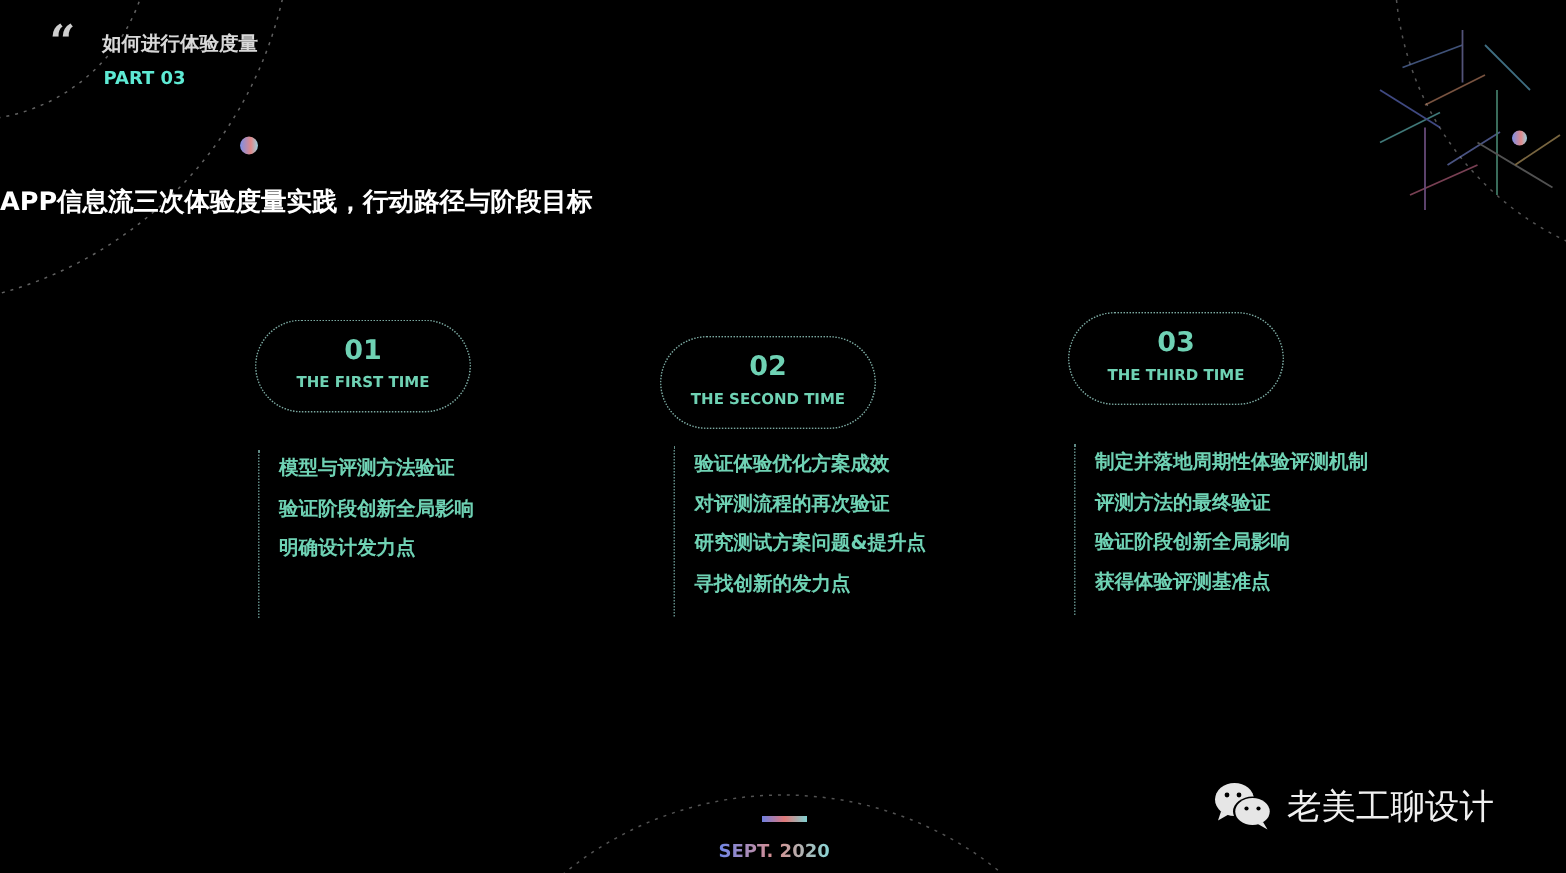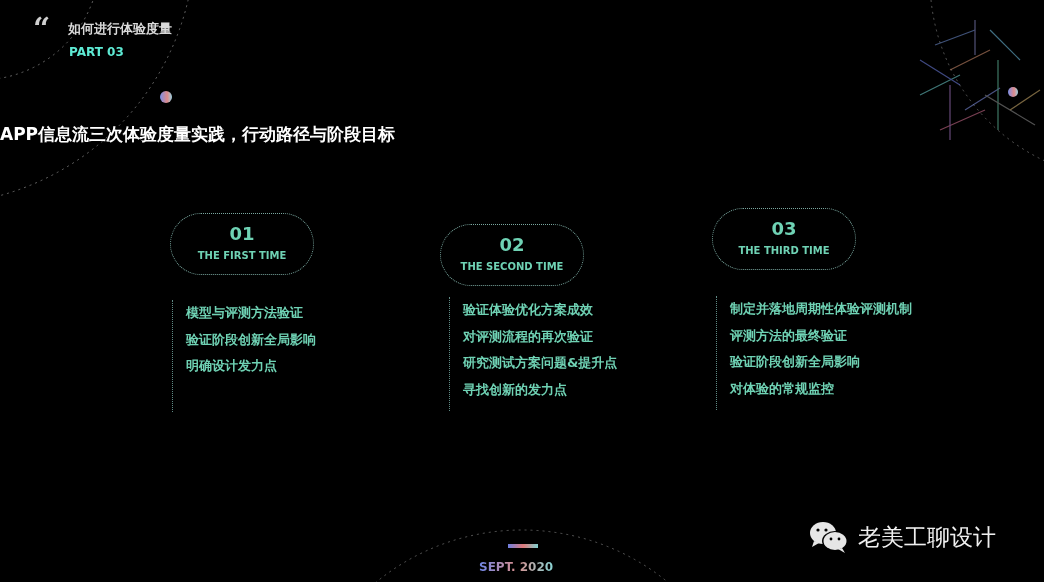--- a/index.html
+++ b/index.html
@@ -88,21 +88,21 @@
 </div>
 
 <div class="pill" style="left:712px; top:208px;">
   <span class="num">03</span>
   <span class="sub">THE THIRD TIME</span>
 </div>
 <div class="col" style="left:716px; top:296px; height:114px;">
   <div class="item">制定并落地周期性体验评测机制</div>
   <div class="item">评测方法的最终验证</div>
   <div class="item">验证阶段创新全局影响</div>
-  <div class="item">对体验的常规监控</div>
+  <div class="item">获得体验评测基准点</div>
 </div>
 
 <div class="date-bar"></div>
 <div class="date">SEPT. 2020</div>
 
 <div class="brand">
   <svg width="42" height="34" viewBox="0 0 42 34">
     <ellipse cx="15" cy="13" rx="13" ry="11" fill="#e6e6e6"></ellipse>
     <path d="M6 21 L4 27 L11 23 Z" fill="#e6e6e6"></path>
     <ellipse cx="27" cy="21" rx="13" ry="10" fill="#000"></ellipse>

